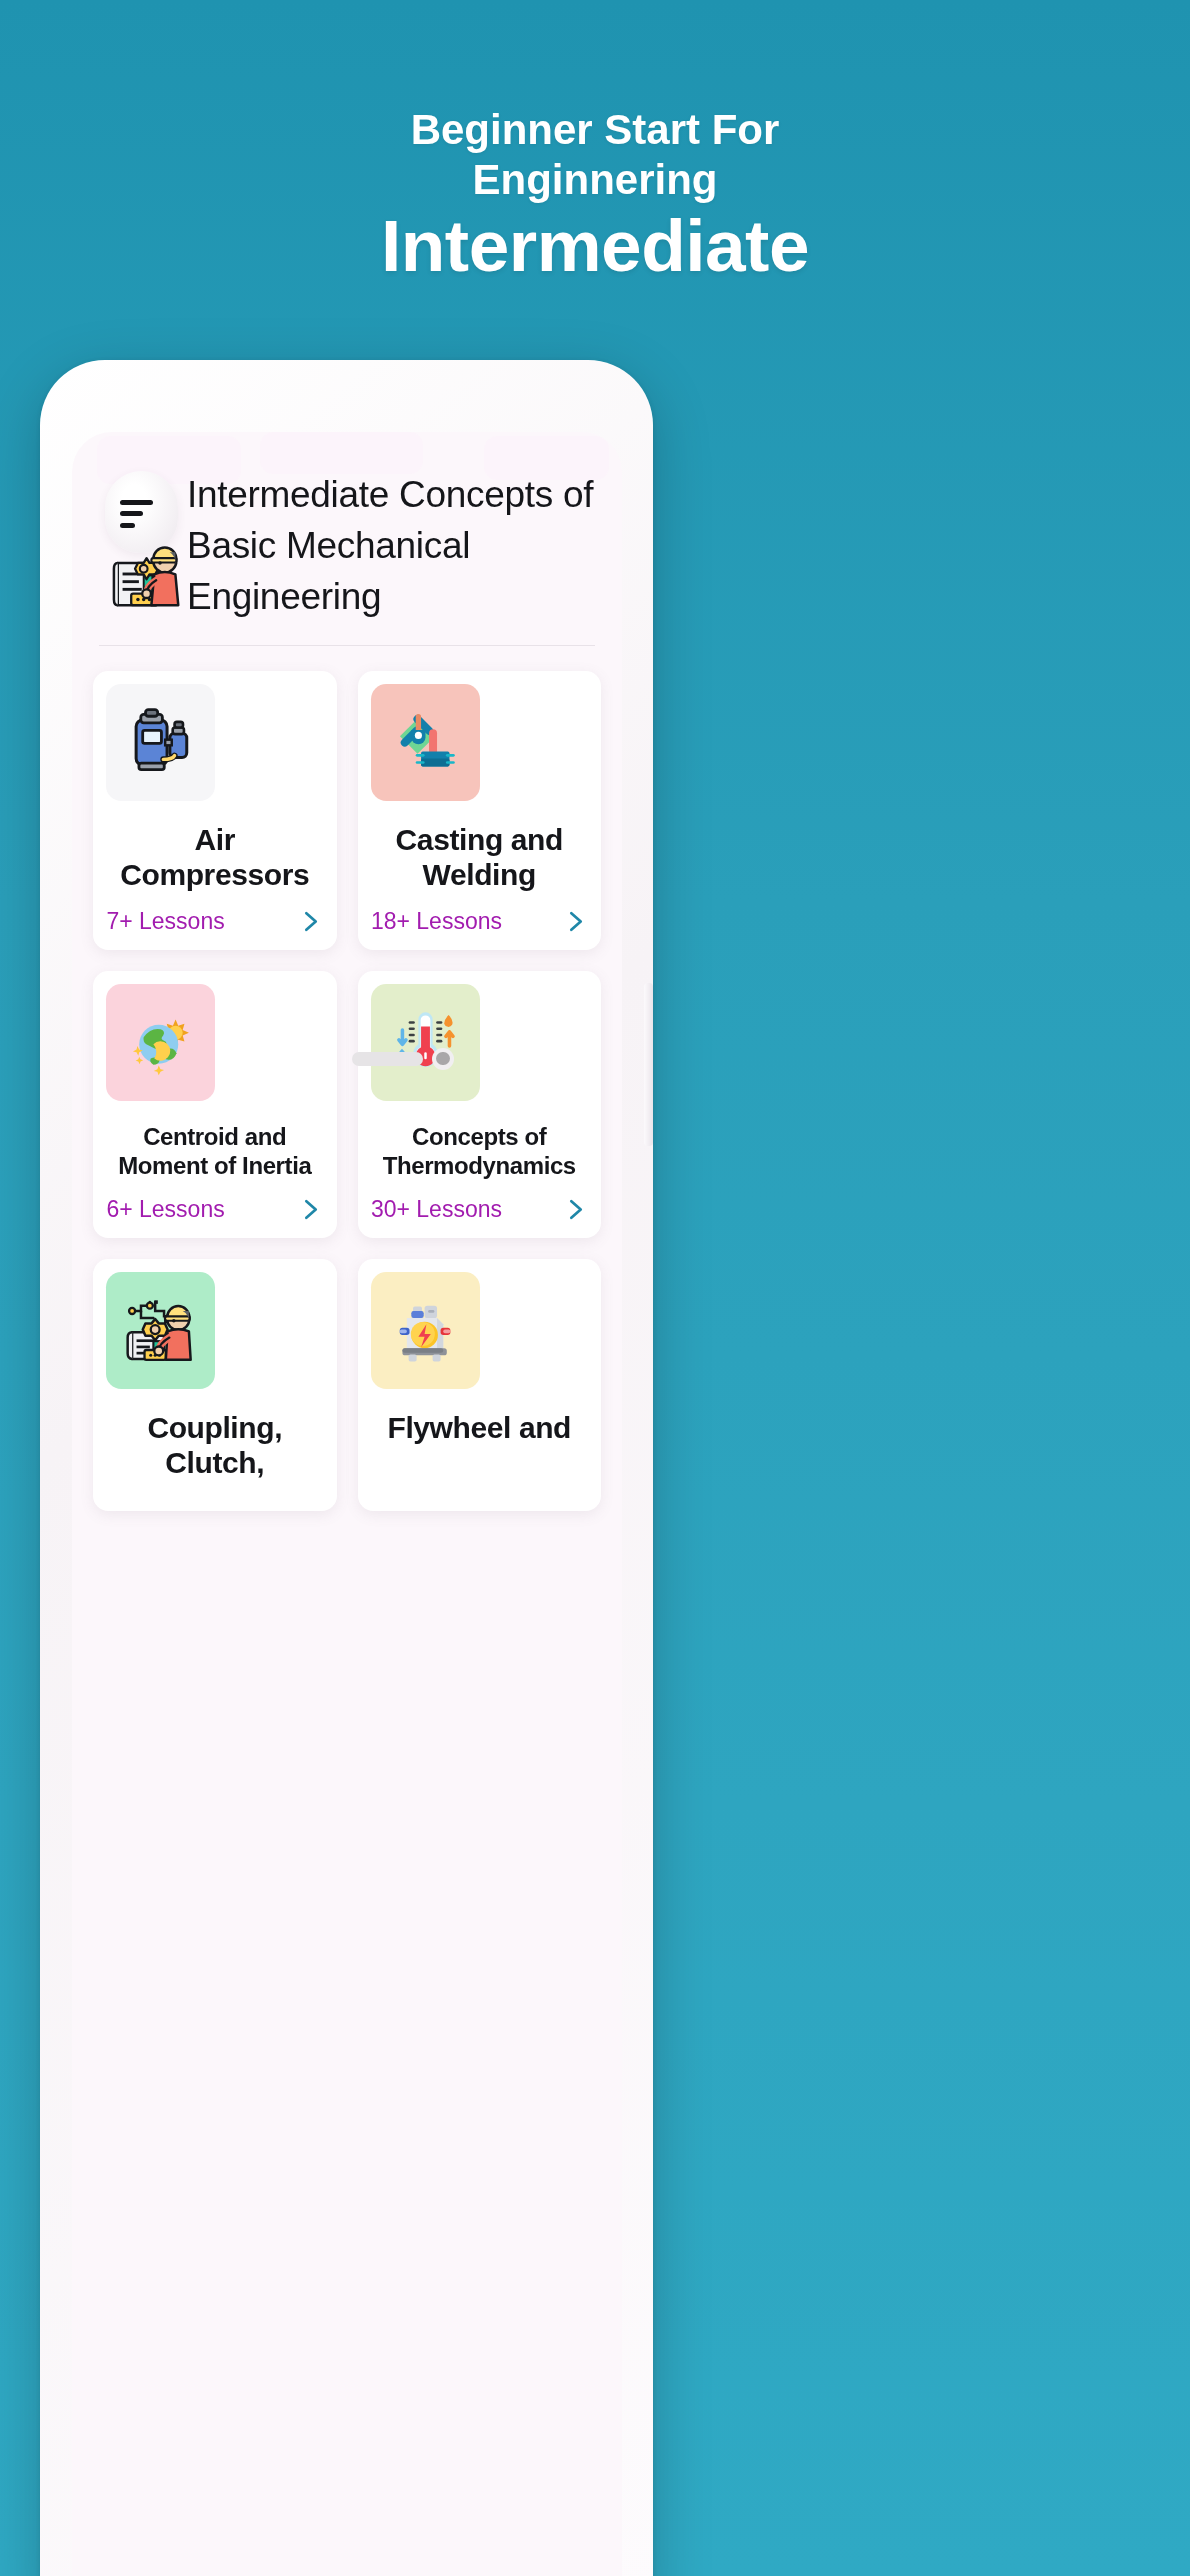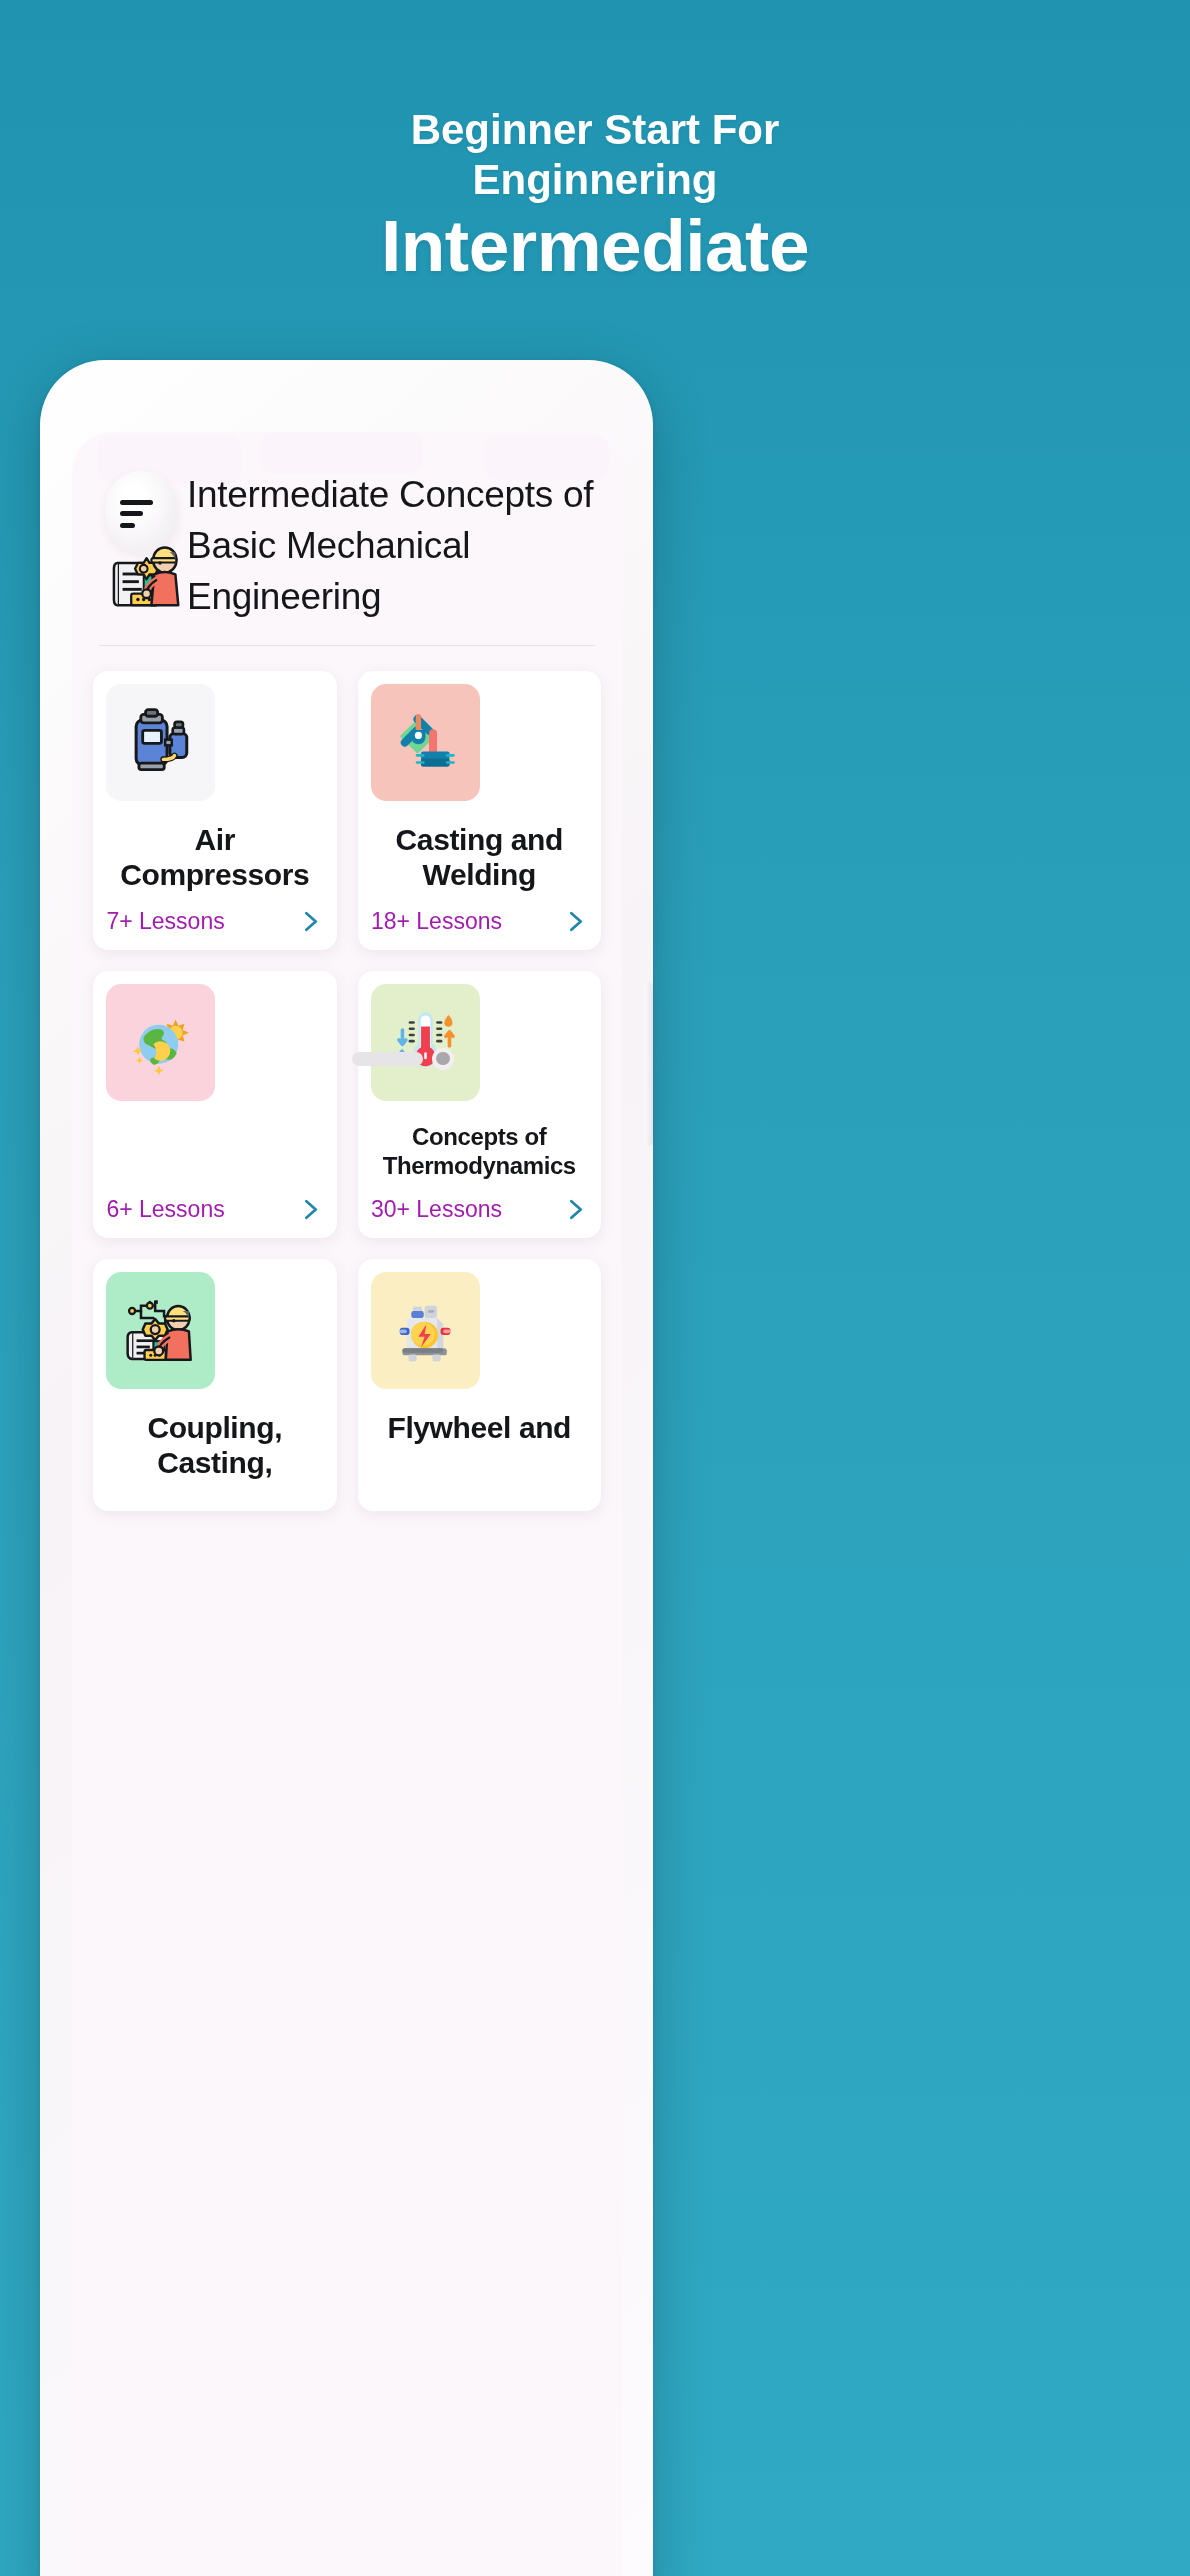--- a/index.html
+++ b/index.html
@@ -388,20 +388,21 @@
             <circle cx="38" cy="42" r="22" fill="#8ecdf0"></circle>
             <path d="M21 34 q8 -11 19 -9 q6 2 3 7 q-4 4 1 6 q5 2 1 7 q-5 5 -11 2 q-6 -3 -10 -5 q-4 -3 -3 -8 z" fill="#5bb543"></path>
             <path d="M46 48 q9 -4 12 4 q-3 9 -12 7 q-5 -5 0 -11 z" fill="#5bb543"></path>
             <path d="M29 58 q6 -3 10 2 q-1 5 -7 5 q-5 -3 -3 -7 z" fill="#5bb543"></path>
             <path d="M33 58 a11 11 0 1 0 -1 -16 a13 13 0 0 1 1 16 z" fill="#ffd04d"></path>
             <path d="M14 44 l2 4 l4 1 l-4 2 l-1 4 l-2 -4 l-4 -1 l4 -2 z" fill="#ffc83d"></path>
             <path d="M16 56 l1.5 3 l3 1 l-3 1.5 l-1 3 l-1.5 -3 l-3 -1 l3 -1.5 z" fill="#ffc83d"></path>
             <path d="M38 66 l2 4 l4 1 l-4 2 l-2 4 l-1.5 -4 l-4 -1 l4 -2 z" fill="#ffc83d"></path>
           </svg>
         </div>
+        <div class="card-title small">Centroid and Moment of Inertia</div>
         <div class="card-foot">
           <span class="card-lessons">6+ Lessons</span>
           <span class="chev">
             <svg viewBox="0 0 24 24" width="25" height="25">
                 <path d="M8 4 L17 12 L8 20" fill="none" stroke="#1f87a8" stroke-width="2.6" stroke-linecap="round" stroke-linejoin="round"></path>
               </svg>
           </span>
         </div>
       </div>
 
@@ -472,21 +473,21 @@
             <path d="M47.5 25 a12.5 12.5 0 0 1 25 0 z" fill="#ffe07d" stroke="#16181c" stroke-width="2.8" stroke-linejoin="round"></path>
             <rect x="45" y="24" width="28" height="5" rx="2.5" fill="#ffe07d" stroke="#16181c" stroke-width="2.5"></rect>
             <path d="M65 18 a12 13 0 0 1 7 15 l0 -15 z" fill="#5b6068"></path>
             <circle cx="55" cy="29" r="2" fill="#16181c"></circle>
             <path d="M48 41 q12 -5 24 0 l2 32 h-28 z" fill="#f2705e" stroke="#16181c" stroke-width="2.8" stroke-linejoin="round"></path>
             <path d="M50 48 q-12 7 -12 15" fill="none" stroke="#f2705e" stroke-width="8" stroke-linecap="round"></path>
             <path d="M50 48 q-12 7 -12 15" fill="none" stroke="#16181c" stroke-width="2.6" stroke-linecap="round" fill-opacity="0"></path>
             <circle cx="38" cy="63" r="5" fill="#f0d0ae" stroke="#16181c" stroke-width="2.6"></circle>
           </svg>
         </div>
-        <div class="card-title">Coupling, Casting,</div>
+        <div class="card-title">Coupling, Clutch,</div>
         <div class="card-foot">
           <span class="card-lessons"></span>
         </div>
       </div>
 
       <div class="card">
         <div class="card-thumb" style="background:#fbeec2">
           <svg viewBox="0 0 80 80" width="71" height="71">
             <rect x="26" y="13" width="10" height="8" rx="2" fill="#cfd4dc"></rect>
             <rect x="24" y="18" width="14" height="8" rx="2.5" fill="#5b7fd9"></rect>

